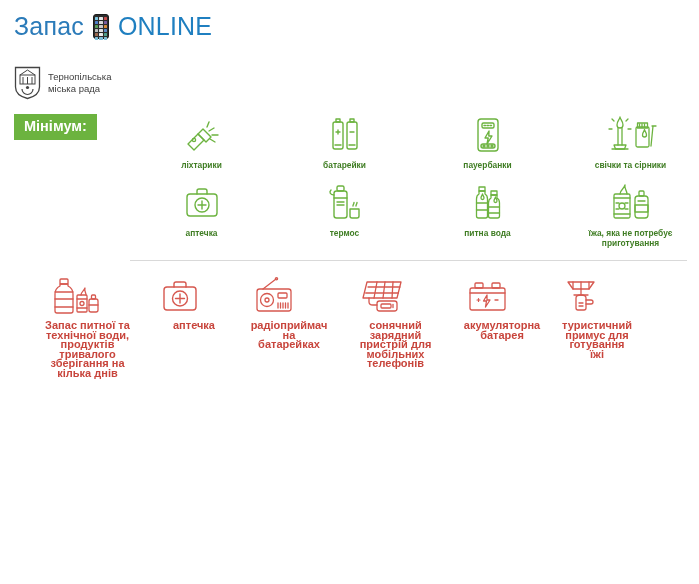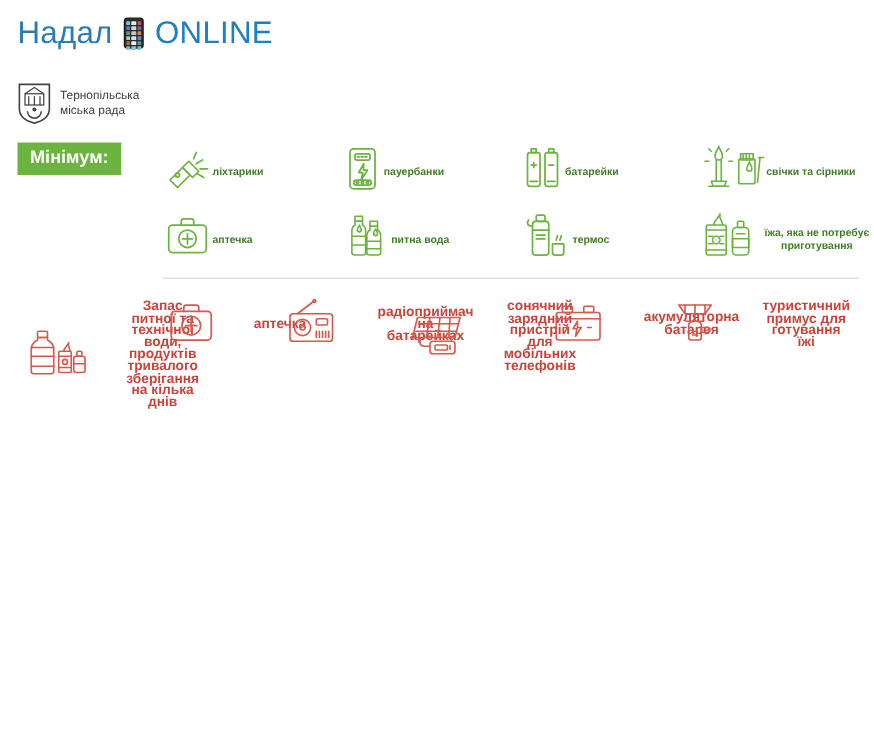--- a/index.html
+++ b/index.html
@@ -102,21 +102,21 @@
   .section-label { width: 116px; flex: 0 0 116px; }
   .section-body { flex: 1 1 auto; }
 
   .min-section { margin-top: 14px; }
   .row {
     display: flex;
     align-items: flex-start;
   }
   .cell {
     display: flex;
-    flex-direction: row;
+    flex-direction: column;
     align-items: center;
     justify-content: flex-start;
   }
   .cell .icon { height: 42px; display:flex; align-items:center; justify-content:center; }
   .cell .caption {
     margin-top: 4px;
     font-size: 8.4px;
     font-weight: 700;
     line-height: 10px;
     text-align: center;
@@ -149,21 +149,21 @@
     color: #151515;
   }
   .body-text p { letter-spacing: 0; }
 </style>
 </head>
 <body>
 
 <div class="page">
 
   <div class="header">
-    <span class="header-title">Надал</span>
+    <span class="header-title">Запас</span>
     <span class="phone-emoji">
       <i style="background:#7ec8e3"></i>
         <i style="background:#e8e8e8"></i>
         <i style="background:#c94f4f"></i>
       <i style="background:#4f7fc9"></i>
         <i style="background:#d8d8d8"></i>
         <i style="background:#7a5c9e"></i>
       <i style="background:#58a05a"></i>
         <i style="background:#c9c9c9"></i>
         <i style="background:#d88a3a"></i>
@@ -219,47 +219,47 @@
                 <path d="M16 17 l5 -5 8 8 -5 5 z"></path>
                 <path d="M27 14 l5 -3 M30 18 l6 0 M28 22 l5 3 M25 10 l2 -5"></path>
                 <circle cx="12" cy="23" r="1.6"></circle>
               </svg>
             </span>
             <span class="caption">ліхтарики</span>
           </div>
 
           <div class="cell green">
             <span class="icon">
+              <svg width="36" height="38" viewBox="0 0 36 38" fill="none" stroke="#6cb33f" stroke-width="1.4" stroke-linecap="round" stroke-linejoin="round">
+                <rect x="6" y="6" width="10" height="27" rx="2"></rect>
+                <rect x="9" y="3" width="4" height="3"></rect>
+                <rect x="20" y="6" width="10" height="27" rx="2"></rect>
+                <rect x="23" y="3" width="4" height="3"></rect>
+                <path d="M9 16 h4 M11 14 v4"></path>
+                <path d="M23 16 h4"></path>
+                <path d="M8 29 h6 M22 29 h6"></path>
+              </svg>
+            </span>
+            <span class="caption">батарейки</span>
+          </div>
+
+          <div class="cell green">
+            <span class="icon">
               <svg width="34" height="38" viewBox="0 0 34 38" fill="none" stroke="#6cb33f" stroke-width="1.4" stroke-linecap="round" stroke-linejoin="round">
                 <rect x="7" y="3" width="20" height="32" rx="3"></rect>
                 <rect x="11" y="7" width="12" height="5" rx="1.5"></rect>
                 <path d="M13 9.5 h1.5 M16 9.5 h1.5 M19 9.5 h1.5"></path>
                 <path d="M18 15 l-4 7 h3.2 l-1.2 6 5 -8 h-3.2 z"></path>
                 <rect x="10" y="28" width="14" height="4" rx="2"></rect>
                 <circle cx="13" cy="30" r="1"></circle>
                   <circle cx="17" cy="30" r="1"></circle>
                   <circle cx="21" cy="30" r="1"></circle>
               </svg>
             </span>
             <span class="caption">пауербанки</span>
-          </div>
-
-          <div class="cell green">
-            <span class="icon">
-              <svg width="36" height="38" viewBox="0 0 36 38" fill="none" stroke="#6cb33f" stroke-width="1.4" stroke-linecap="round" stroke-linejoin="round">
-                <rect x="6" y="6" width="10" height="27" rx="2"></rect>
-                <rect x="9" y="3" width="4" height="3"></rect>
-                <rect x="20" y="6" width="10" height="27" rx="2"></rect>
-                <rect x="23" y="3" width="4" height="3"></rect>
-                <path d="M9 16 h4 M11 14 v4"></path>
-                <path d="M23 16 h4"></path>
-                <path d="M8 29 h6 M22 29 h6"></path>
-              </svg>
-            </span>
-            <span class="caption">батарейки</span>
           </div>
 
           <div class="cell green">
             <span class="icon">
               <svg width="54" height="40" viewBox="0 0 54 40" fill="none" stroke="#6cb33f" stroke-width="1.3" stroke-linecap="round" stroke-linejoin="round">
                 <path d="M13 10 c0 -4 3 -6 3 -8 c0 2 3 4 3 8 a3 3 0 0 1 -6 0z"></path>
                 <path d="M14 13 v17 M18 13 v17"></path>
                 <path d="M10 30 h12 l-1.5 4 h-9 z"></path>
                 <path d="M8 34 h16"></path>
                 <path d="M10 6 l-2 -2 M22 6 l2 -2 M8 14 l-3 0 M24 14 l3 0"></path>
@@ -284,47 +284,47 @@
                 <path d="M15 9 V6 a2 2 0 0 1 2 -2 h6 a2 2 0 0 1 2 2 v3"></path>
                 <circle cx="20" cy="20" r="7"></circle>
                 <path d="M20 16 v8 M16 20 h8"></path>
               </svg>
             </span>
             <span class="caption">аптечка</span>
           </div>
 
           <div class="cell green">
             <span class="icon">
+              <svg width="42" height="40" viewBox="0 0 42 40" fill="none" stroke="#6cb33f" stroke-width="1.4" stroke-linecap="round" stroke-linejoin="round">
+                <rect x="10" y="8" width="13" height="27" rx="2.5"></rect>
+                <rect x="13" y="3" width="7" height="5" rx="1.5"></rect>
+                <path d="M10 15 h13"></path>
+                <path d="M13 19 h7 M13 22 h7"></path>
+                <path d="M10 12 c-4 0 -5 -3 -3 -5"></path>
+                <path d="M26 26 h9 v7 a2 2 0 0 1 -2 2 h-5 a2 2 0 0 1 -2 -2 z"></path>
+                <path d="M29 23 c0 -1.5 1 -2 1 -3.5 M32 23 c0 -1.5 1 -2 1 -3.5"></path>
+              </svg>
+            </span>
+            <span class="caption">термос</span>
+          </div>
+
+          <div class="cell green">
+            <span class="icon">
               <svg width="40" height="40" viewBox="0 0 40 40" fill="none" stroke="#6cb33f" stroke-width="1.3" stroke-linecap="round" stroke-linejoin="round">
                 <path d="M11 8 h6 v3 c2 1 2.5 3 2.5 5 v17 a2 2 0 0 1 -2 2 h-7 a2 2 0 0 1 -2 -2 V16 c0 -2 .5 -4 2.5 -5 z"></path>
                 <rect x="11" y="4" width="6" height="4"></rect>
                 <path d="M8.5 20 h11 M8.5 27 h11"></path>
                 <path d="M23 12 h6 v3 c2 1 2.5 3 2.5 5 v13 a2 2 0 0 1 -2 2 h-7 a2 2 0 0 1 -2 -2 V20 c0 -2 .5 -4 2.5 -5 z"></path>
                 <rect x="23" y="8" width="6" height="4"></rect>
                 <path d="M20.5 24 h11 M20.5 30 h11"></path>
                 <path d="M26 18 c0 -2 1.5 -3 1.5 -4 c0 1 1.5 2 1.5 4 a1.5 1.5 0 0 1 -3 0z"></path>
                 <path d="M13 15 c0 -2 1.5 -3 1.5 -4 c0 1 1.5 2 1.5 4 a1.5 1.5 0 0 1 -3 0z"></path>
               </svg>
             </span>
             <span class="caption">питна вода</span>
-          </div>
-
-          <div class="cell green">
-            <span class="icon">
-              <svg width="42" height="40" viewBox="0 0 42 40" fill="none" stroke="#6cb33f" stroke-width="1.4" stroke-linecap="round" stroke-linejoin="round">
-                <rect x="10" y="8" width="13" height="27" rx="2.5"></rect>
-                <rect x="13" y="3" width="7" height="5" rx="1.5"></rect>
-                <path d="M10 15 h13"></path>
-                <path d="M13 19 h7 M13 22 h7"></path>
-                <path d="M10 12 c-4 0 -5 -3 -3 -5"></path>
-                <path d="M26 26 h9 v7 a2 2 0 0 1 -2 2 h-5 a2 2 0 0 1 -2 -2 z"></path>
-                <path d="M29 23 c0 -1.5 1 -2 1 -3.5 M32 23 c0 -1.5 1 -2 1 -3.5"></path>
-              </svg>
-            </span>
-            <span class="caption">термос</span>
           </div>
 
           <div class="cell green">
             <span class="icon">
               <svg width="46" height="40" viewBox="0 0 46 40" fill="none" stroke="#6cb33f" stroke-width="1.3" stroke-linecap="round" stroke-linejoin="round">
                 <rect x="6" y="11" width="16" height="24" rx="1.5"></rect>
                 <path d="M6 15 h16 M6 31 h16"></path>
                 <circle cx="14" cy="23" r="3"></circle>
                 <path d="M8 20 h3 M8 26 h3 M17 20 h3 M17 26 h3"></path>
                 <path d="M12 11 c0 -4 4 -5 5 -9 c-1 4 2 5 2 9"></path>

